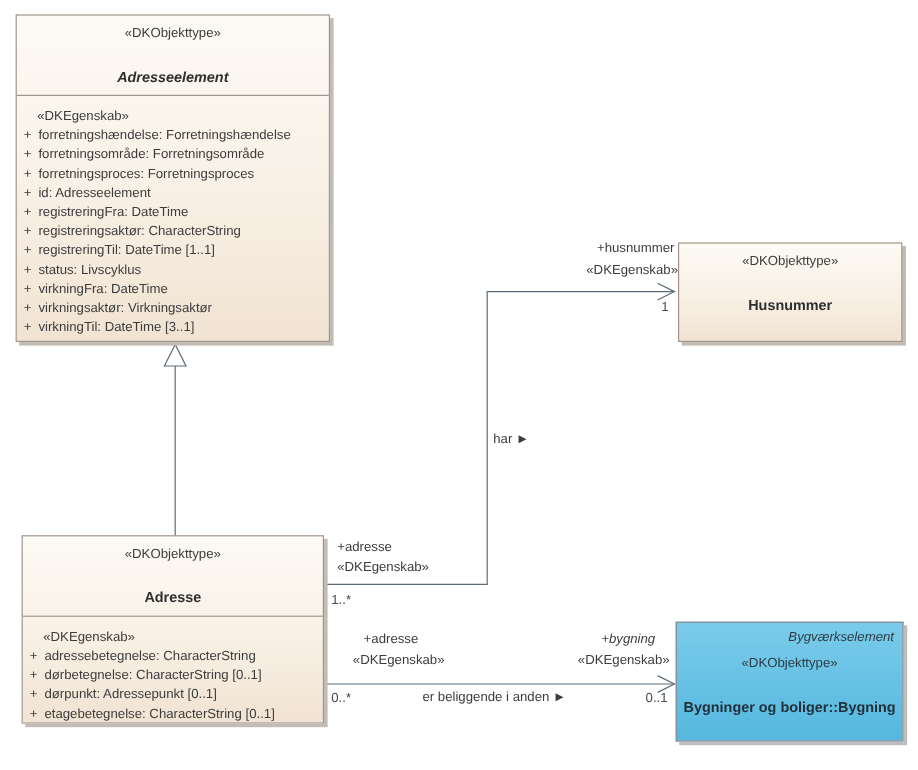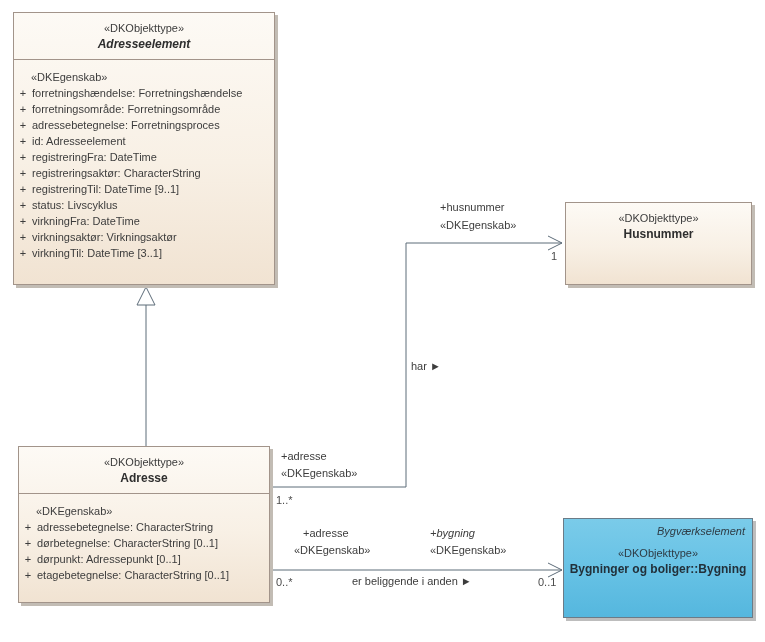--- a/index.html
+++ b/index.html
@@ -14,21 +14,21 @@
 
   
   .classbox {
     position:absolute;
     background:linear-gradient(180deg,#fdfaf5 0%,#f8f0e5 55%,#f1e3d2 100%);
     border:1px solid #a2948a;
     box-shadow:3px 3px 0 #c2bcb4;
   }
   .classbox .head { text-align:center; padding-top:8px; }
   .stereo { font-size:11px; color:#3c3c3c; line-height:15px; }
-  .cls-name { font-size:12px; font-weight:bold; color:#2e2e2e; line-height:16px; }
+  .cls-name { font-size:12px; font-weight:bold; color:#2e2e2e; line-height:16px;margin-top:20px; }
   .cls-name.abstract { font-style:italic; }
   .divider { border-top:1px solid #a2948a; margin-top:7px; }
   .attrs { padding-top:9px; }
   .attr-stereo { font-size:11px; color:#3c3c3c; padding-left:17px; line-height:16px; }
   .attr-row { display:flex; font-size:11px; color:#3c3c3c; line-height:16px; white-space:nowrap; }
   .attr-row .vis { width:18px; text-align:center; flex:0 0 18px; }
 
   
   .bluebox {
     position:absolute;
@@ -44,21 +44,21 @@
   .bluebox .head { text-align:center; padding-top:9px; }
   .bluebox .stereo { color:#2e3b44; }
   .bluebox .cls-name { color:#22303a; }
 
   
   .clabel {
     position:absolute; font-size:11px; color:#3c3c3c;
     white-space:nowrap; line-height:13px;
   }
   .mult { color:#4b4b4b; }
-  .ralign { }
+  .ralign { text-align:right; }
 </style>
 </head>
 <body>
 
 <div id="canvas">
 
   <svg class="wires" viewBox="0 0 765 642" xmlns="http://www.w3.org/2000/svg">
 
     <g stroke="#5d6c79" fill="none">
       <line x1="146" y1="446" x2="146" y2="305"></line>
@@ -87,37 +87,37 @@
       <div class="attr-row">
           <span class="vis">+</span>
           <span>forretningshændelse: Forretningshændelse</span>
         </div>
       <div class="attr-row">
           <span class="vis">+</span>
           <span>forretningsområde: Forretningsområde</span>
         </div>
       <div class="attr-row">
           <span class="vis">+</span>
-          <span>adressebetegnelse: Forretningsproces</span>
+          <span>forretningsproces: Forretningsproces</span>
         </div>
       <div class="attr-row">
           <span class="vis">+</span>
           <span>id: Adresseelement</span>
         </div>
       <div class="attr-row">
           <span class="vis">+</span>
           <span>registreringFra: DateTime</span>
         </div>
       <div class="attr-row">
           <span class="vis">+</span>
           <span>registreringsaktør: CharacterString</span>
         </div>
       <div class="attr-row">
           <span class="vis">+</span>
-          <span>registreringTil: DateTime [9..1]</span>
+          <span>registreringTil: DateTime [1..1]</span>
         </div>
       <div class="attr-row">
           <span class="vis">+</span>
           <span>status: Livscyklus</span>
         </div>
       <div class="attr-row">
           <span class="vis">+</span>
           <span>virkningFra: DateTime</span>
         </div>
       <div class="attr-row">

